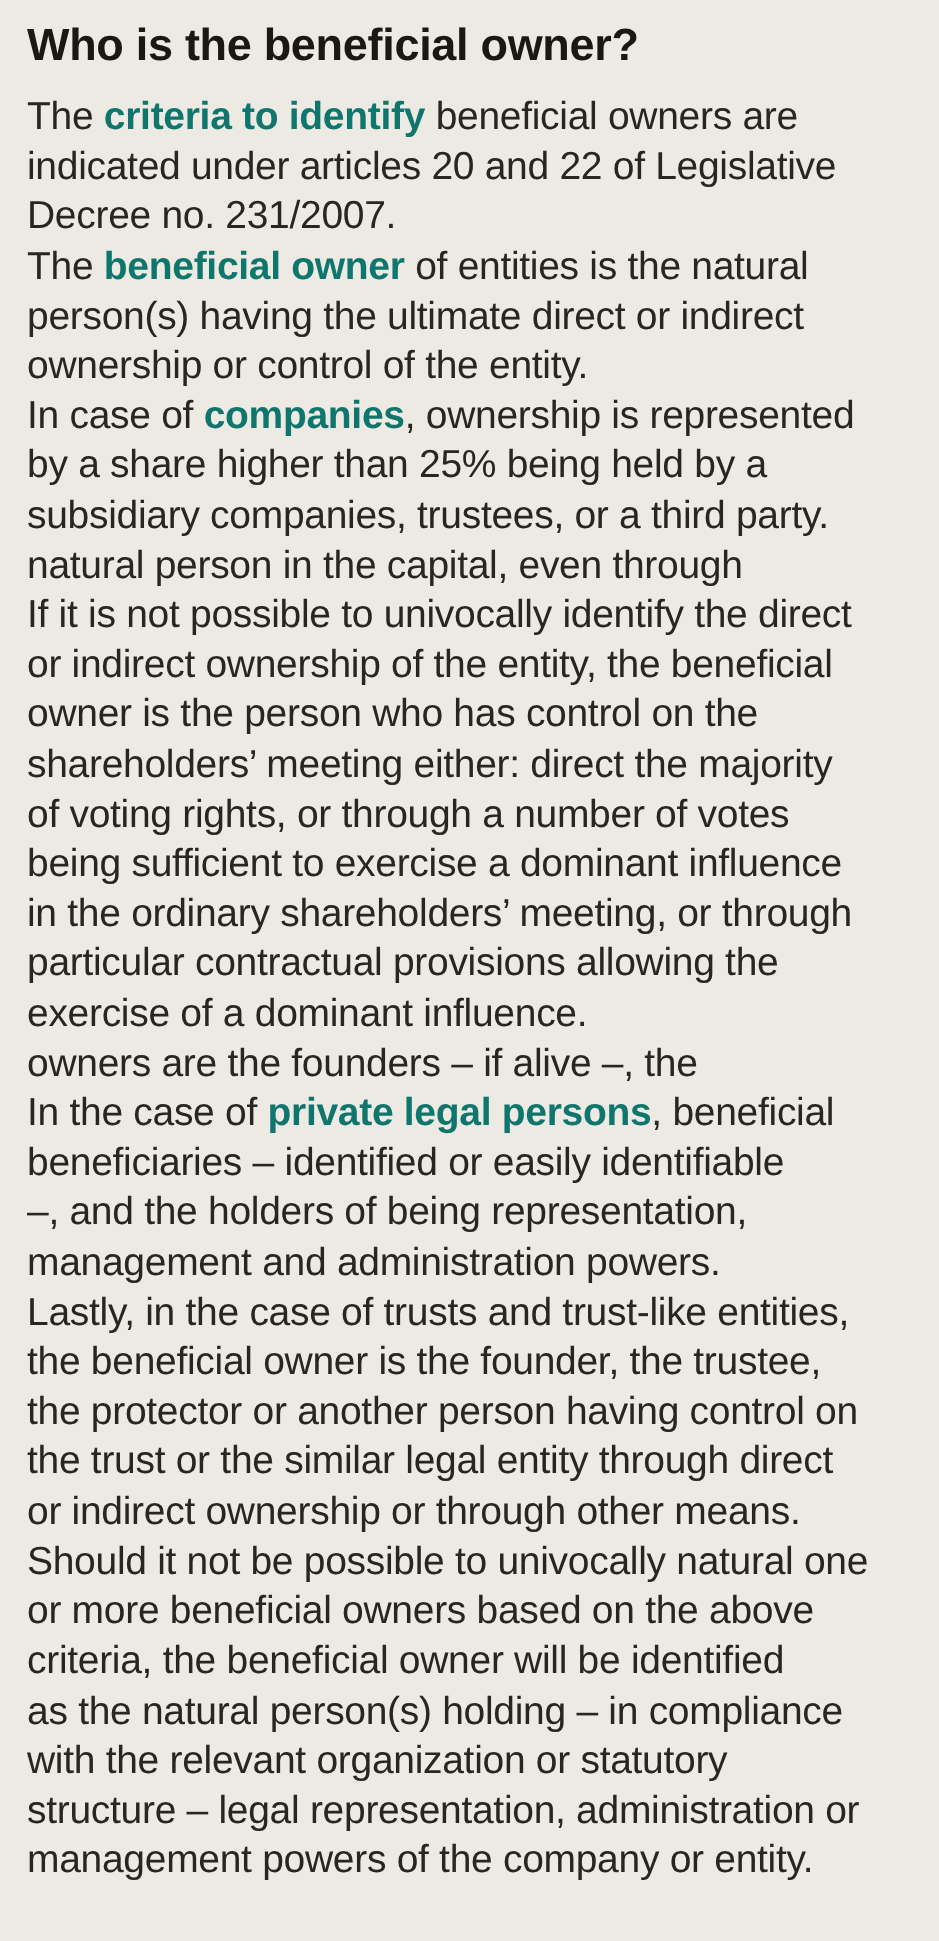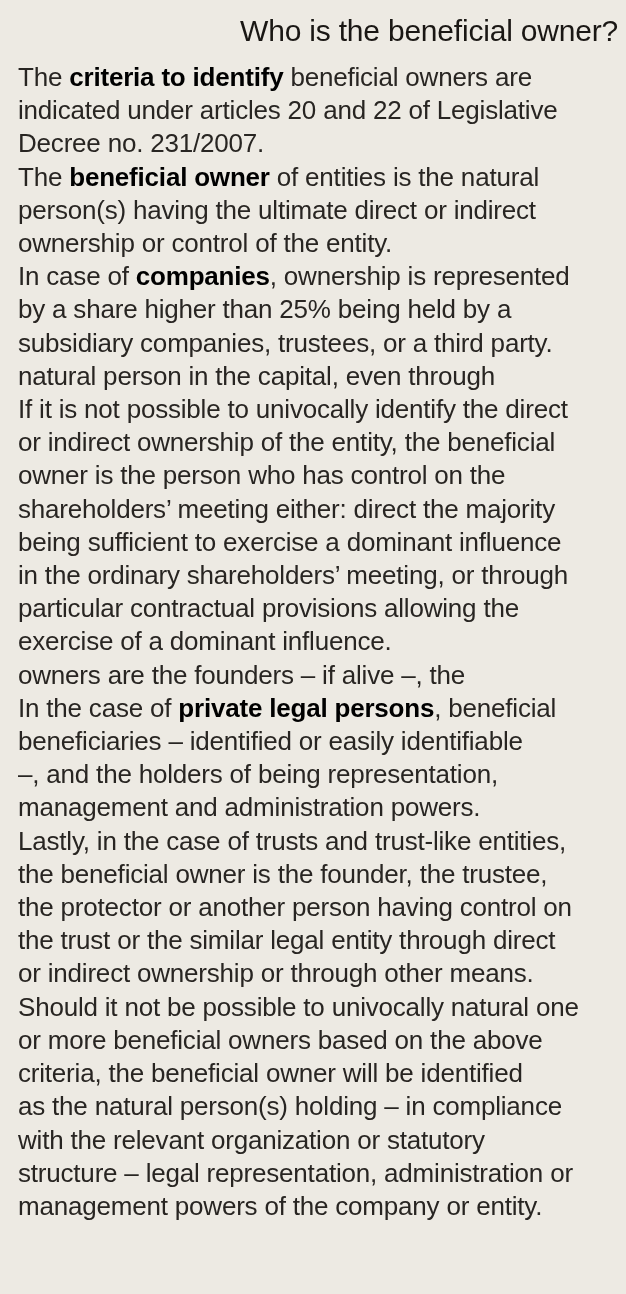--- a/index.html
+++ b/index.html
@@ -12,39 +12,38 @@
     background: #edeae3;
     font-family: "Liberation Sans", sans-serif;
     color: #282522;
     overflow: hidden;
   }
   .doc {
     padding: 14px 8px 0 18px;
   }
   .heading {
     font-size: 30px;
-    font-weight: 400;
+    font-weight: 700;
     line-height: 34px;
     letter-spacing: -0.2px;
     color: #1a1714;
     margin: 0 0 13px 0;
     white-space: nowrap;
-    text-align: right;
   }
   .body-text {
     font-size: 26px;
     line-height: 33.2px;
     letter-spacing: -0.2px;
   }
   .line {
     white-space: nowrap;
   }
   .line strong {
     font-weight: 700;
-    color: #000000;
+    color: #0f766e;
   }
 </style>
 </head>
 <body style="background: rgb(237, 234, 227); color: rgb(40, 37, 34);">
 
 <main class="doc">
   <h1 class="heading" style="color: rgb(26, 23, 20);">Who is the beneficial owner?</h1>
   <div class="body-text" id="body-text">
       <div class="line"><span>The </span><strong>criteria to identify</strong><span> beneficial owners are</span></div>
       <div class="line"><span>indicated under articles 20 and 22 of Legislative</span></div>
@@ -53,20 +52,21 @@
       <div class="line"><span>person(s) having the ultimate direct or indirect</span></div>
       <div class="line"><span>ownership or control of the entity.</span></div>
       <div class="line"><span>In case of </span><strong>companies</strong><span>, ownership is represented</span></div>
       <div class="line"><span>by a share higher than 25% being held by a</span></div>
       <div class="line"><span>subsidiary companies, trustees, or a third party.</span></div>
       <div class="line"><span>natural person in the capital, even through</span></div>
       <div class="line"><span>If it is not possible to univocally identify the direct</span></div>
       <div class="line"><span>or indirect ownership of the entity, the beneficial</span></div>
       <div class="line"><span>owner is the person who has control on the</span></div>
       <div class="line"><span>shareholders’ meeting either: direct the majority</span></div>
+      <div class="line"><span>of voting rights, or through a number of votes</span></div>
       <div class="line"><span>being sufficient to exercise a dominant influence</span></div>
       <div class="line"><span>in the ordinary shareholders’ meeting, or through</span></div>
       <div class="line"><span>particular contractual provisions allowing the</span></div>
       <div class="line"><span>exercise of a dominant influence.</span></div>
       <div class="line"><span>owners are the founders – if alive –, the</span></div>
       <div class="line"><span>In the case of </span><strong>private legal persons</strong><span>, beneficial</span></div>
       <div class="line"><span>beneficiaries – identified or easily identifiable</span></div>
       <div class="line"><span>–, and the holders of being representation,</span></div>
       <div class="line"><span>management and administration powers.</span></div>
       <div class="line"><span>Lastly, in the case of trusts and trust-like entities,</span></div>

